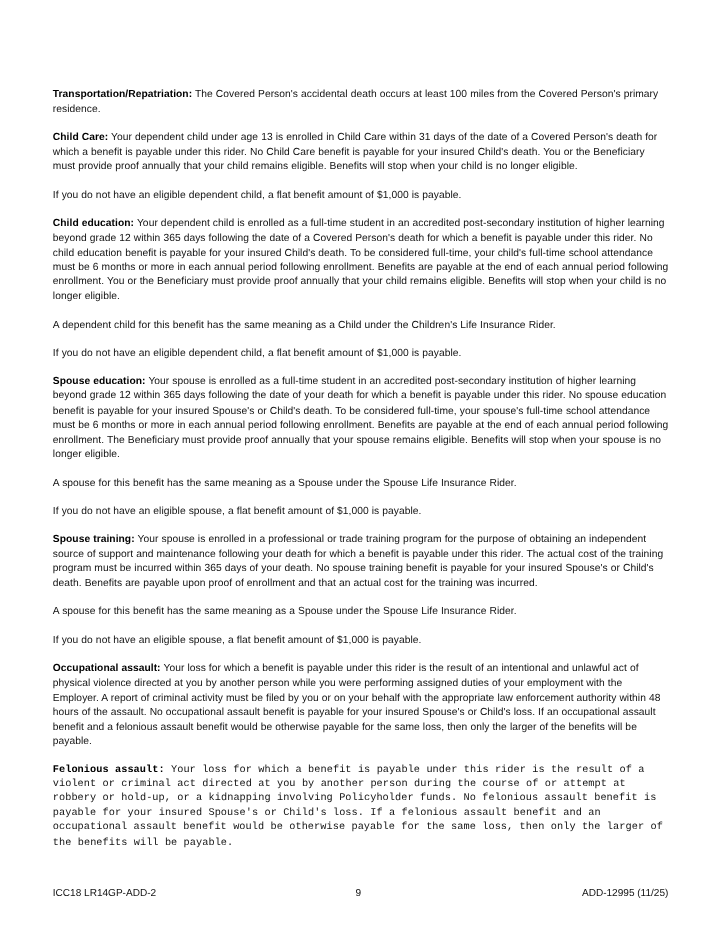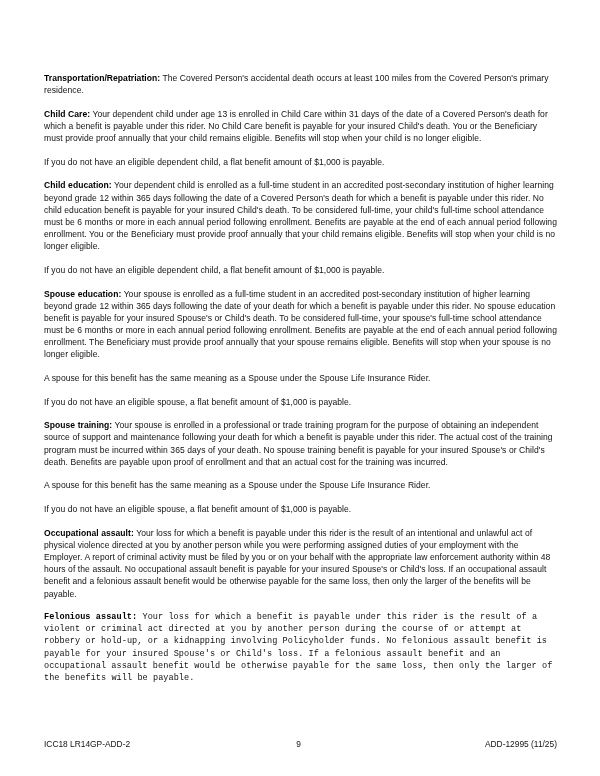--- a/index.html
+++ b/index.html
@@ -74,20 +74,21 @@
 </head>
 <body>
 
 <div class="page">
 
   <div class="content">
       <p class="para"><span class="lead">Transportation/Repatriation:</span><span> The Covered Person's accidental death occurs at least 100 miles from the Covered Person's primary residence.</span></p>
       <p class="para"><span class="lead">Child Care:</span><span> Your dependent child under age 13 is enrolled in Child Care within 31 days of the date of a Covered Person's death for which a benefit is payable under this rider.  No Child Care benefit is payable for your insured Child's death. You or the Beneficiary must provide proof annually that your child remains eligible.  Benefits will stop when your child is no longer eligible.</span></p>
       <p class="para"><span>If you do not have an eligible dependent child, a flat benefit amount of $1,000 is payable.</span></p>
       <p class="para"><span class="lead">Child education:</span><span> Your dependent child is enrolled as a full-time student in an accredited post-secondary institution of higher learning beyond grade 12 within 365 days following the date of a Covered Person's death for which a benefit is payable under this rider.  No child education benefit is payable for your insured Child's death.  To be considered full-time, your child's full-time school attendance must be 6 months or more in each annual period following enrollment.  Benefits are payable at the end of each annual period following enrollment. You or the Beneficiary must provide proof annually that your child remains eligible.  Benefits will stop when your child is no longer eligible.</span></p>
+      <p class="para"><span>A dependent child for this benefit has the same meaning as a Child under the Children's Life Insurance Rider.</span></p>
       <p class="para"><span>If you do not have an eligible dependent child, a flat benefit amount of $1,000 is payable.</span></p>
       <p class="para"><span class="lead">Spouse education:</span><span> Your spouse is enrolled as a full-time student in an accredited post-secondary institution of higher learning beyond grade 12 within 365 days following the date of your death for which a benefit is payable under this rider.  No spouse education benefit is payable for your insured Spouse's or Child's death.  To be considered full-time, your spouse's full-time school attendance must be 6 months or more in each annual period following enrollment.  Benefits are payable at the end of each annual period following enrollment. The Beneficiary must provide proof annually that your spouse remains eligible.  Benefits will stop when your spouse is no longer eligible.</span></p>
       <p class="para"><span>A spouse for this benefit has the same meaning as a Spouse under the Spouse Life Insurance Rider.</span></p>
       <p class="para"><span>If you do not have an eligible spouse, a flat benefit amount of $1,000 is payable.</span></p>
       <p class="para"><span class="lead">Spouse training:</span><span> Your spouse is enrolled in a professional or trade training program for the purpose of obtaining an independent source of support and maintenance following your death for which a benefit is payable under this rider. The actual cost of the training program must be incurred within 365 days of your death.  No spouse training benefit is payable for your insured Spouse's or Child's death.  Benefits are payable upon proof of enrollment and that an actual cost for the training was incurred.</span></p>
       <p class="para"><span>A spouse for this benefit has the same meaning as a Spouse under the Spouse Life Insurance Rider.</span></p>
       <p class="para"><span>If you do not have an eligible spouse, a flat benefit amount of $1,000 is payable.</span></p>
       <p class="para"><span class="lead">Occupational assault:</span><span> Your loss for which a benefit is payable under this rider is the result of an intentional and unlawful act of physical violence directed at you by another person while you were performing assigned duties of your employment with the Employer.  A report of criminal activity must be filed by you or on your behalf with the appropriate law enforcement authority within 48 hours of the assault.  No occupational assault benefit is payable for your insured Spouse's or Child's loss. If an occupational assault benefit and a felonious assault benefit would be otherwise payable for the same loss, then only the larger of the benefits will be payable.</span></p>
       <p class="para"><span class="lead">Felonious assault:</span><span> Your loss for which a benefit is payable under this rider is the result of a violent or criminal act directed at you by another person during the course of or attempt at robbery or hold-up, or a kidnapping involving Policyholder funds.  No felonious assault benefit is payable for your insured Spouse's or Child's loss. If a felonious assault benefit and an occupational assault benefit would be otherwise payable for the same loss, then only the larger of the benefits will be payable.</span></p>
     </div>

